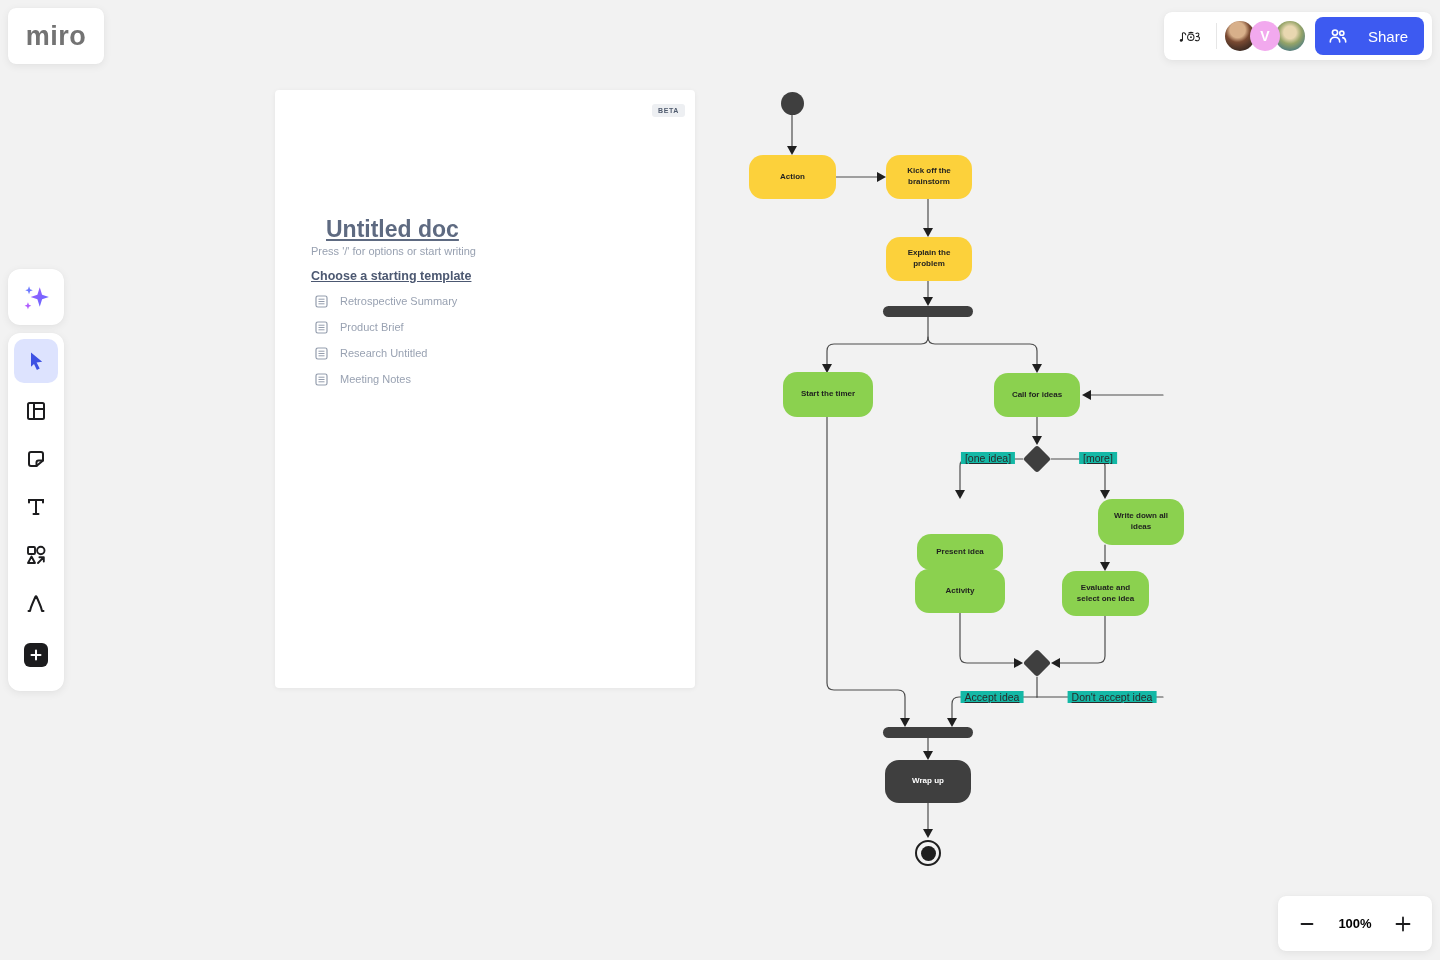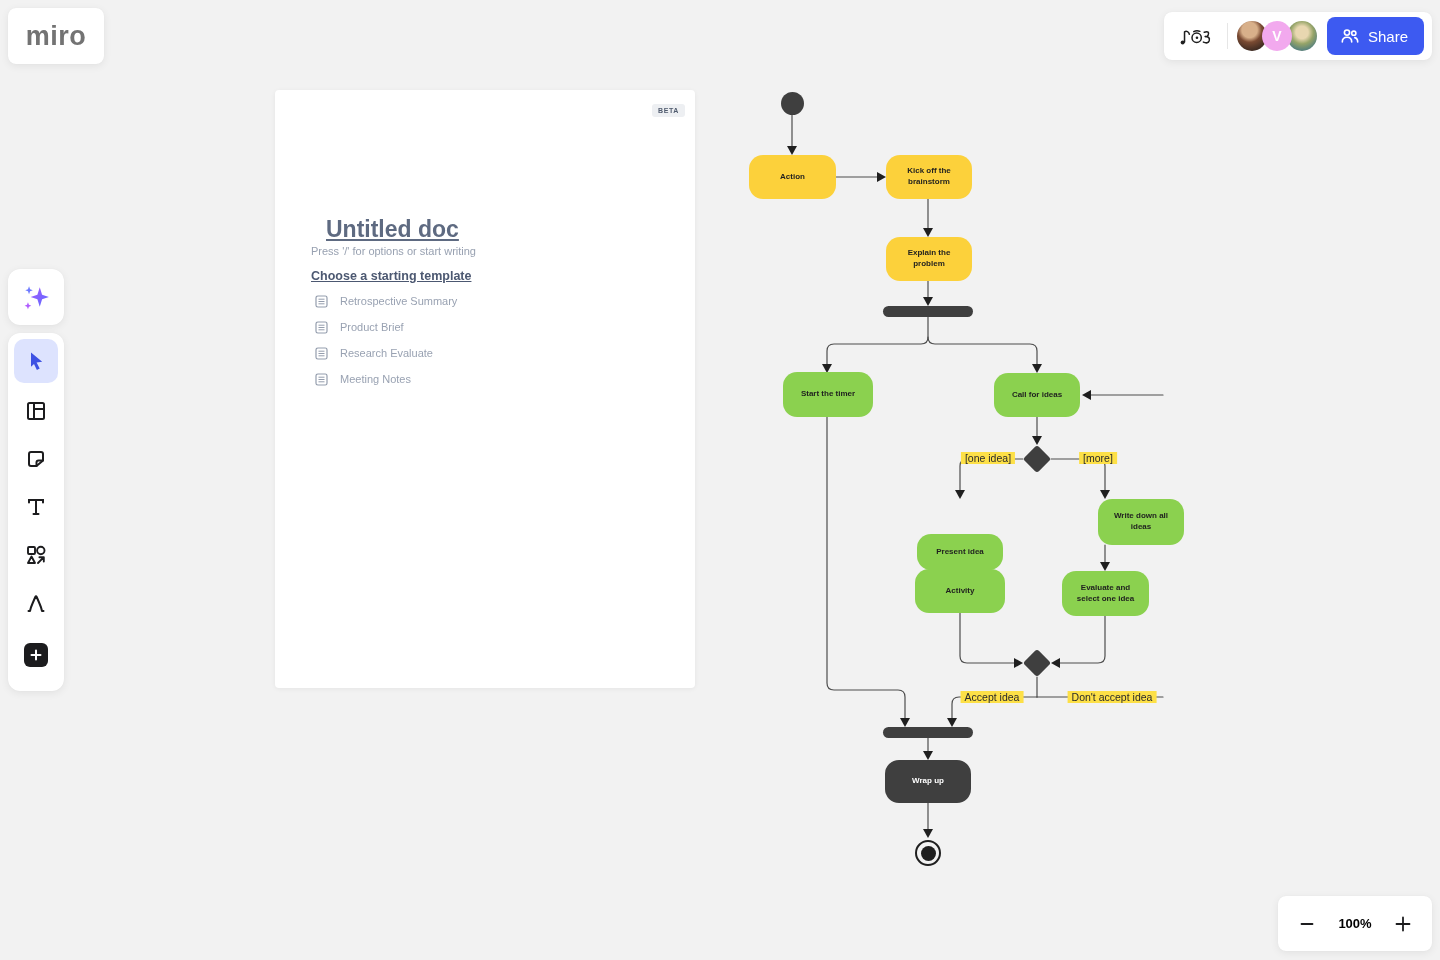--- a/index.html
+++ b/index.html
@@ -15,21 +15,21 @@
   
   .collab-card { position:absolute; left:1164px; top:12px; width:268px; height:48px; display:flex; align-items:center; padding:0 8px 0 14px; }
   .doodle { width:58px; height:36px; }
   .collab-divider { width:1px; height:26px; background:#E6E6E6; margin:0 9px 0 12px; }
   .avatars { display:flex; align-items:center; }
   .avatar { width:30px; height:30px; border-radius:50%; flex:0 0 auto; cursor:pointer; }
   .avatar + .avatar { margin-left:-5px; }
   .avatar-photo1 { background:radial-gradient(circle at 42% 30%, #d8b08a 0 28%, #7a4a32 45%, #3c2a22 78%, #20160f); }
   .avatar-v { background:#F2A9EE; color:#fff; font-size:14px; font-weight:bold; display:flex; align-items:center; justify-content:center; z-index:2; }
   .avatar-photo3 { background:radial-gradient(circle at 50% 38%, #e8d7b0 0 26%, #96a468 48%, #58827d 75%, #b86a4e); }
-  .share-btn { margin-left:10px; height:38px; padding:0 16px 0 13px; background:#3D5AF1; border:none; border-radius:8px; color:#fff; font-size:15px; font-family:"Liberation Sans",sans-serif; display:flex; align-items:center; gap:8px; cursor:pointer; }
+  .share-btn { margin-left:10px; height:38px; padding:0 16px 0 13px; background:#3D5AF1; border:none; border-radius:8px; color:#fff; font-size:15px; font-family:"Liberation Sans",sans-serif; display:flex; align-items:center; gap:20px; cursor:pointer; }
 
   
   .ai-card { position:absolute; left:8px; top:269px; width:56px; height:56px; display:flex; align-items:center; justify-content:center; border-radius:12px; cursor:pointer; }
   .tools-card { position:absolute; left:8px; top:333px; width:56px; height:358px; border-radius:12px; display:flex; flex-direction:column; align-items:center; padding:6px 0 12px; gap:8px; }
   .tool-btn { width:40px; height:40px; display:flex; align-items:center; justify-content:center; border-radius:10px; cursor:pointer; background:transparent; border:none; flex:0 0 auto; }
   .tool-btn.active { width:44px; height:44px; background:#DDE3FE; }
   .tool-plus { width:24px; height:24px; margin-top:12px; background:#1C1C1E; border-radius:6px; display:flex; align-items:center; justify-content:center; cursor:pointer; flex:0 0 auto; }
 
   
   .doc-panel { position:absolute; left:275px; top:90px; width:420px; height:598px; background:#fff; border-radius:4px; box-shadow:0 1px 5px rgba(0,0,0,.06); }
@@ -43,21 +43,21 @@
   
   .node { position:absolute; display:flex; align-items:center; justify-content:center; text-align:center; border-radius:14px; font-size:8px; font-weight:bold; color:#1F1F1F; line-height:1.35; padding:4px 9px; cursor:pointer; }
   .n-yellow { background:#FCD13B; }
   .n-green { background:#8BD14F; }
   .n-dark { background:#3F3F3F; color:#fff; }
   .sync-bar { position:absolute; width:90px; height:11px; background:#3F3F3F; border-radius:5.5px; cursor:pointer; }
   .diamond { position:absolute; width:20px; height:20px; background:#3F3F3F; border-radius:3px; transform:rotate(45deg); cursor:pointer; }
   .start-node { position:absolute; width:23px; height:23px; border-radius:50%; background:#3F3F3F; cursor:pointer; }
   .end-node { position:absolute; width:26px; height:26px; border-radius:50%; border:2.5px solid #1F1F1F; display:flex; align-items:center; justify-content:center; cursor:pointer; }
   .end-node-inner { width:15px; height:15px; border-radius:50%; background:#1F1F1F; }
-  .edge-label { position:absolute; transform:translateX(-50%); background:#fde047; padding:0 4px; font-size:10.5px; color:#2A2A2A; white-space:nowrap; cursor:pointer; }
+  .edge-label { position:absolute; transform:translateX(-50%); background:#14b8a6; padding:0 4px; font-size:10.5px; color:#2A2A2A; white-space:nowrap; cursor:pointer;text-decoration:underline; }
   .connectors { position:absolute; left:0; top:0; pointer-events:none; }
 
   
   .zoom-card { position:absolute; left:1278px; top:896px; width:154px; height:55px; display:flex; align-items:center; justify-content:space-between; padding:0 14px; }
   .zoom-btn { width:30px; height:30px; border:none; background:transparent; display:flex; align-items:center; justify-content:center; cursor:pointer; }
   .zoom-level { font-size:13px; font-weight:bold; color:#000000; cursor:pointer; }
 </style>
 </head>
 <body>
 
@@ -169,21 +169,21 @@
             <rect x="1" y="1" width="11" height="11" rx="1.8"></rect>
             <path d="M3.5,4.2 h6 M3.5,6.5 h6 M3.5,8.8 h6" stroke-width="1"></path>
           </svg>
         <span class="tpl-label">Product Brief</span>
       </div>
       <div class="tpl-row">
         <svg width="13" height="13" viewBox="0 0 13 13" fill="none" stroke="#949DAD" stroke-width="1.2">
             <rect x="1" y="1" width="11" height="11" rx="1.8"></rect>
             <path d="M3.5,4.2 h6 M3.5,6.5 h6 M3.5,8.8 h6" stroke-width="1"></path>
           </svg>
-        <span class="tpl-label">Research Evaluate</span>
+        <span class="tpl-label">Research Untitled</span>
       </div>
       <div class="tpl-row">
         <svg width="13" height="13" viewBox="0 0 13 13" fill="none" stroke="#949DAD" stroke-width="1.2">
             <rect x="1" y="1" width="11" height="11" rx="1.8"></rect>
             <path d="M3.5,4.2 h6 M3.5,6.5 h6 M3.5,8.8 h6" stroke-width="1"></path>
           </svg>
         <span class="tpl-label">Meeting Notes</span>
       </div>
     </div>
   </div>

